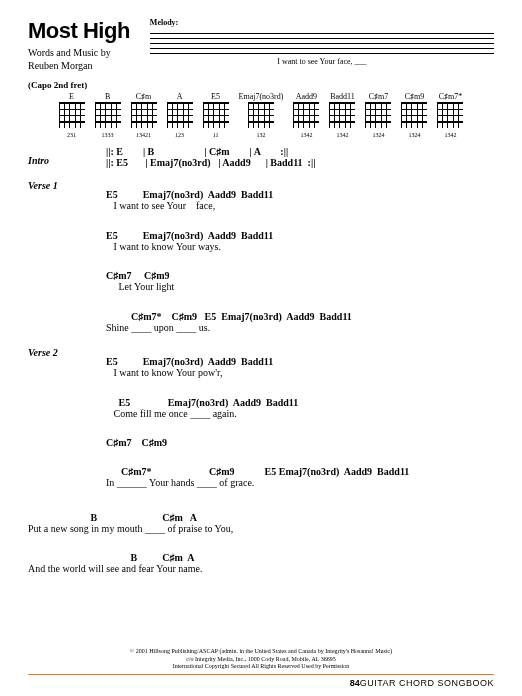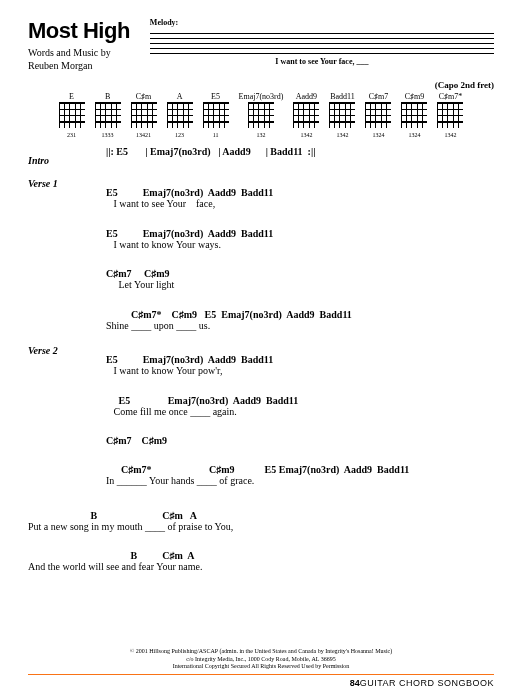--- a/index.html
+++ b/index.html
@@ -43,22 +43,22 @@
   .staff {
     height: 26px;
     background:
       linear-gradient(#000,#000) 0 4px/100% 1px no-repeat,
       linear-gradient(#000,#000) 0 9px/100% 1px no-repeat,
       linear-gradient(#000,#000) 0 14px/100% 1px no-repeat,
       linear-gradient(#000,#000) 0 19px/100% 1px no-repeat,
       linear-gradient(#000,#000) 0 24px/100% 1px no-repeat;
     position: relative;
   }
-  .melody-lyric { font-size: 8px; text-align: center; margin-top: 2px; font-weight: bold; }
-  .capo { text-align: right; font-size: 9px; font-weight: bold; margin: 2px 0 2px 0; }
+  .melody-lyric { font-size: 8px; text-align: center; margin-top: 2px; }
+  .capo { text-align: left; font-size: 9px; font-weight: bold; margin: 2px 0 2px 0; }
   .chord-charts { display: flex; flex-wrap: wrap; gap: 4px 10px; justify-content: center; margin: 0 30px 8px 30px; }
   .chord-chart { text-align: center; }
   .chord-chart .nm { font-size: 8px; margin-bottom: 1px; }
   .chord-chart .grid {
     width: 26px; height: 26px;
     background:
       linear-gradient(#000,#000) 0 0/100% 2px no-repeat,
       repeating-linear-gradient(#000 0 1px, transparent 1px 6.5px),
       repeating-linear-gradient(90deg,#000 0 1px, transparent 1px 5.2px);
     display: inline-block;
@@ -127,20 +127,21 @@
       <div class="chord-chart"><div class="nm">Badd11</div><div class="grid"></div><div class="fing">1342</div></div>
       <div class="chord-chart"><div class="nm">C♯m7</div><div class="grid"></div><div class="fing">1324</div></div>
       <div class="chord-chart"><div class="nm">C♯m9</div><div class="grid"></div><div class="fing">1324</div></div>
       <div class="chord-chart"><div class="nm">C♯m7*</div><div class="grid"></div><div class="fing">1342</div></div>
     </div>
 
   <div class="body">
     <div class="section">
       <div class="sec-label">Intro</div>
       <div class="sec-content" id="intro">
+          <div class="intro-line"><b>||: E        | B                    | C♯m        | A        :||</b></div>
           <div class="intro-line"><b>||: E5       | Emaj7(no3rd)   | Aadd9      | Badd11  :||</b></div>
         </div>
     </div>
     <div class="section">
       <div class="sec-label">Verse 1</div>
       <div class="sec-content" id="verse1">
           <div class="line">
             <div class="chords">E5          Emaj7(no3rd)  Aadd9  Badd11</div>
             <div class="lyric">   I want to see Your    face,</div>
           </div>

